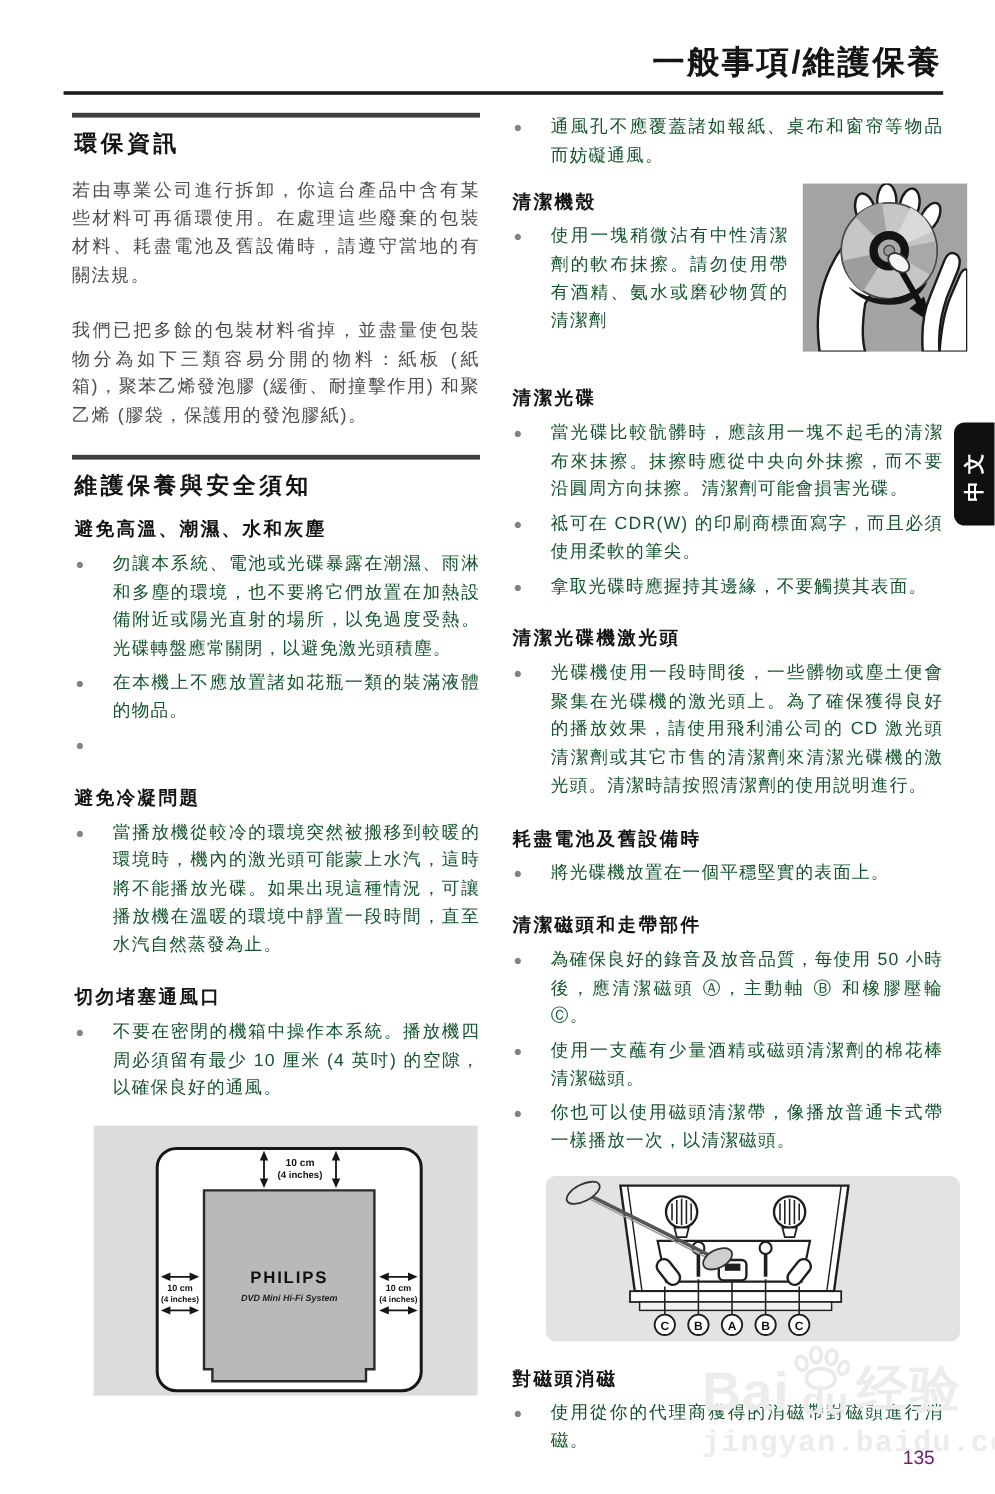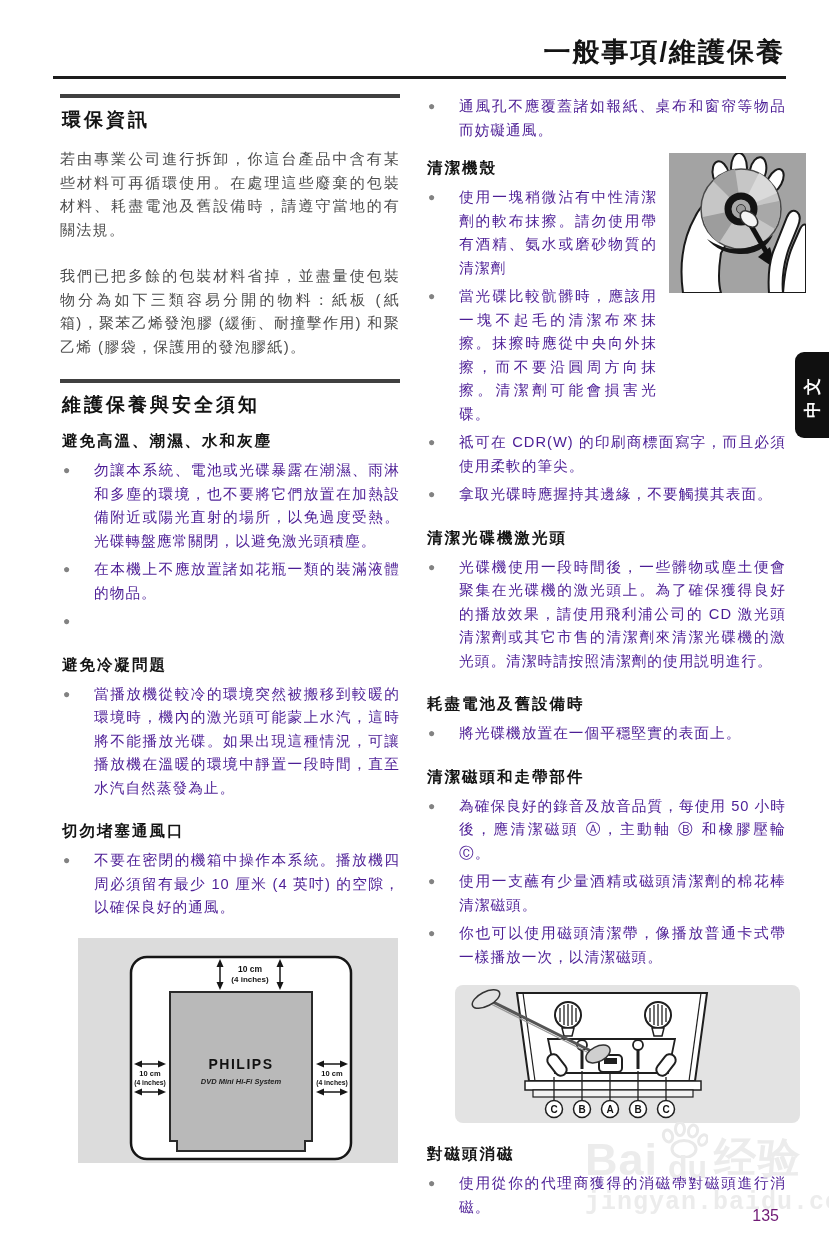--- a/index.html
+++ b/index.html
@@ -31,21 +31,21 @@
   .para + .para { margin-top:23px; }
 
   .subhead {
     font-size:15.5px; font-weight:bold; color:#141414; letter-spacing:2px;
     margin:21px 0 7px 2px;
   }
   .subhead.first { margin-top:13px; }
 
   .bullet { display:flex; margin:0 0 5px 0; }
   .bullet .dot { flex:none; width:31px; padding-left:3px; color:#828282; font-size:12px; line-height:23.5px; }
-  .bullet .txt { flex:1; font-size:14.7px; line-height:23.5px; letter-spacing:1px; text-align:justify; color:#4c1d95; }
+  .bullet .txt { flex:1; font-size:14.7px; line-height:23.5px; letter-spacing:1px; text-align:justify; color:#14532d; }
 
   
   .clearance { position:relative; width:320px; height:225px; background:#dcdcdc; margin:18px 0 0 18px; }
 
   
   .photo {
     float:right; width:137px; height:140px; background:#a3a3a3;
     margin:6px -20px 8px 12px;
   }
 
@@ -207,20 +207,21 @@
         <path d="M114,140 Q116,110 124,92 L131,76 Q134,70 137,72 L137,140 Z" fill="#ffffff" stroke="#1a1a1a" stroke-width="2"></path>
       </svg>
     </div>
 
     <div class="subhead first" style="margin-top:16px;">清潔機殼</div>
     <div class="bullet">
       <span class="dot">●</span>
       <span class="txt">使用一塊稍微沾有中性清潔劑的軟布抹擦。請勿使用帶有酒精、氨水或磨砂物質的清潔劑</span>
     </div>
 
+    <div class="subhead" style="margin-top:42px;">清潔光碟</div>
     <div class="bullet">
       <span class="dot">●</span>
       <span class="txt">當光碟比較骯髒時，應該用一塊不起毛的清潔布來抹擦。抹擦時應從中央向外抹擦，而不要沿圓周方向抹擦。清潔劑可能會損害光碟。</span>
     </div>
     <div class="bullet">
       <span class="dot">●</span>
       <span class="txt">祗可在 CDR(W) 的印刷商標面寫字，而且必須使用柔軟的筆尖。</span>
     </div>
     <div class="bullet">
       <span class="dot">●</span>

